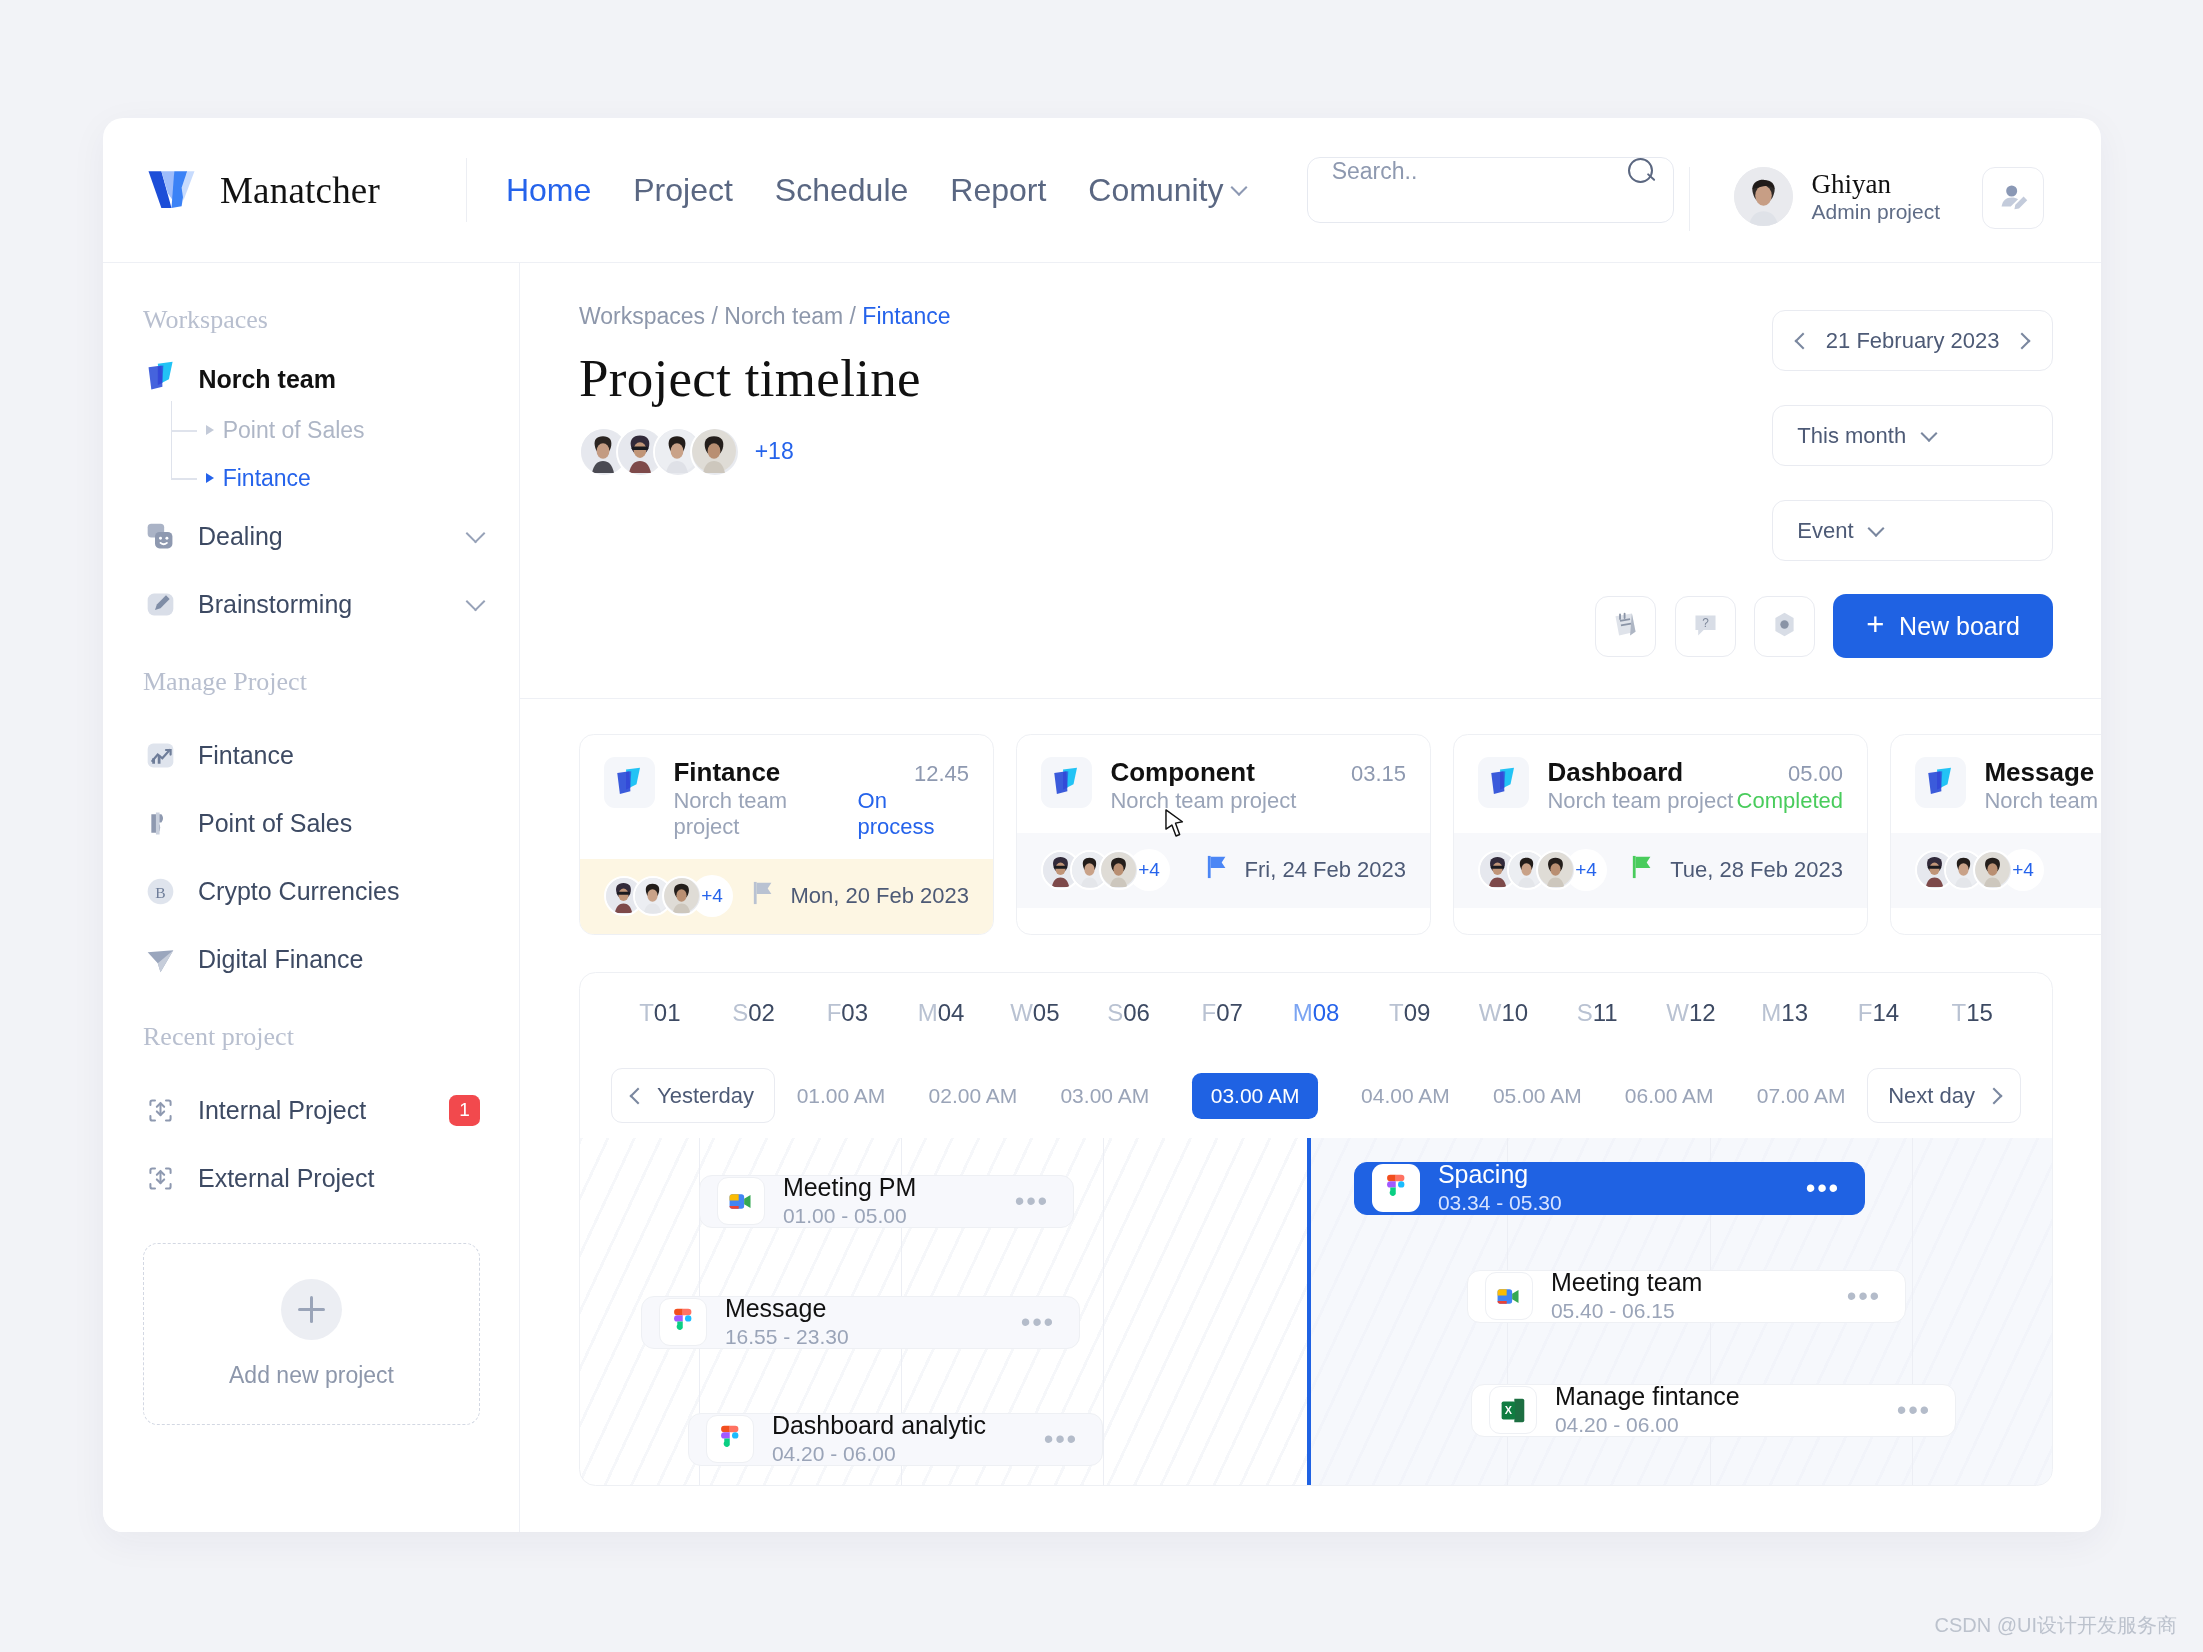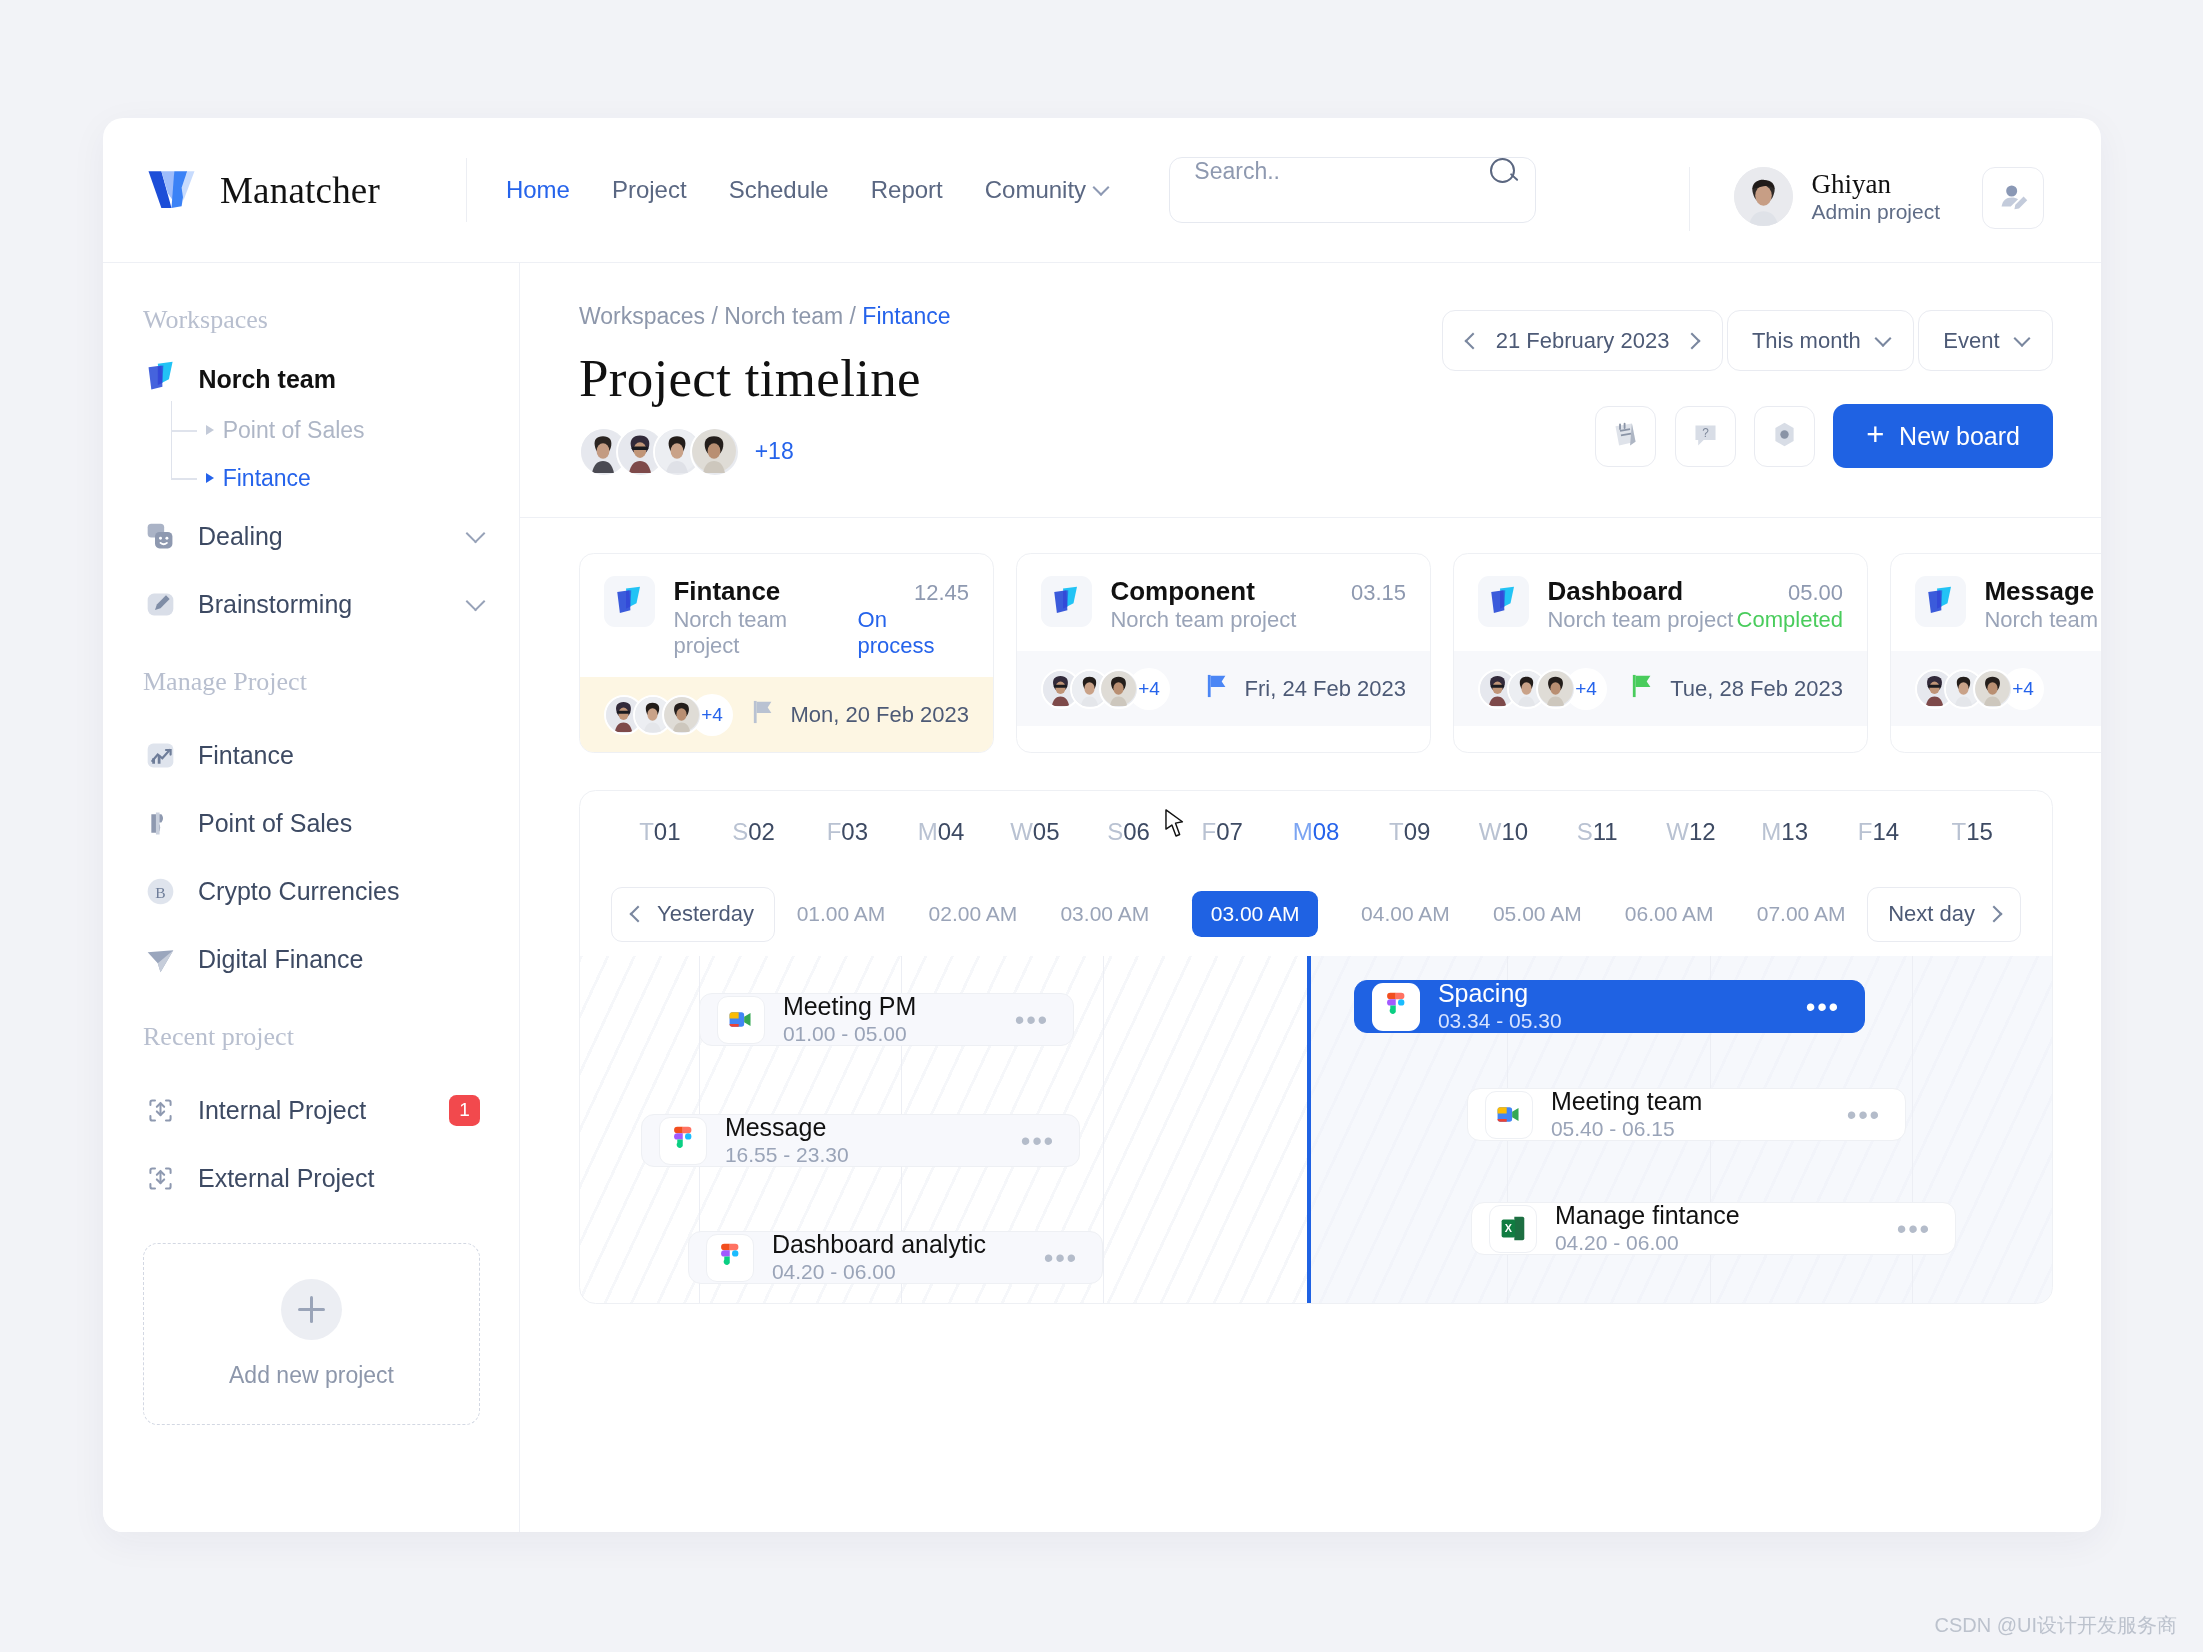--- a/index.html
+++ b/index.html
@@ -31,21 +31,21 @@
     padding: 0 57px 0 40px;
     position: relative;
   }
   .brand { display: flex; align-items: center; gap: 20px; width: 323px; }
   .logo { width: 57px; height: 57px; position: relative; }
   .brand-name { font-size: 37px; color: #121212; letter-spacing: 0.2px; }
   .hdr-divider { width: 0.9px; height: 64px; background: #eceef3; margin-right: 39px; }
 
   .nav { display: flex; align-items: center; gap: 42px; }
   .nav-item {
-    font-size: 24px; color: #5a6782; cursor: pointer; white-space: nowrap;
+    font-size: 32px; color: #5a6782; cursor: pointer; white-space: nowrap;
     display: flex; align-items: center; gap: 9.2px;
   }
   .nav-item.active { color: #2563eb; }
   .chev { width: 12px; height: 12px; border-right: 2.2px solid #8d99b3; border-bottom: 2.2px solid #8d99b3; transform: rotate(45deg) translate(-1.8px,-1.8px); }
 
   .search {
     margin-left: 62px;
     width: 367px; height: 66px;
     border: 1.5px solid #e6e9f0; border-radius: 13px;
     display: flex; align-items: flex-start; padding: 0 20px 0 24px;
@@ -116,21 +116,21 @@
   .bc { font-size: 23px; color: #8d97ab; }
   .bc .cur { color:#2563eb; }
   .page-title { font-family:"Liberation Serif",serif; font-size: 53px; color:#111; margin: 18.4px 0 18.4px; letter-spacing:0.3px; }
   .avatars { display:flex; align-items:center; }
   .avatars .a { width:50px;height:50px;border-radius:50%;border:2.8px solid #fff;background:#e8eaef;margin-left:-13px;overflow:hidden;position:relative; }
   .avatars .a:first-child{margin-left:0;}
   .plus18 { font-size:23px;color:#2563eb;margin-left:14.7px; }
 
   .main-head { display:flex; align-items:flex-start; }
   .head-right { margin-left:auto; display:flex; flex-direction:column; align-items:flex-end; gap:33px; padding-top: 7.3px;}
-  .pill-row { display:flex; align-items:center; gap:4px; }
+  .pill-row { display:flex; gap:34px;flex-direction:column; }
   .pill {
     height:61px; border:1.5px solid #e9ebf1; border-radius:13px; display:flex; align-items:center;
     gap:16.5px; padding:0 24px; font-size:22px; color:#4d5a76; cursor:pointer; background:#fff;
   }
   .arr-l { width:12px;height:12px;border-left:2.2px solid #7a879f;border-bottom:2.2px solid #7a879f;transform:rotate(45deg); }
   .arr-r { width:12px;height:12px;border-right:2.2px solid #7a879f;border-top:2.2px solid #7a879f;transform:rotate(45deg); }
   .caret2 { width:12px;height:12px;border-right:2.2px solid #7a879f;border-bottom:2.2px solid #7a879f;transform:rotate(45deg) translate(-1.8px,-1.8px); }
   .act-row { display:flex; align-items:center; gap:18.4px; }
   .act-btn { width:61px;height:61px;border:1.5px solid #e9ebf1;border-radius:13px;display:flex;align-items:center;justify-content:center;cursor:pointer;background:#fff; }
   .newboard {

